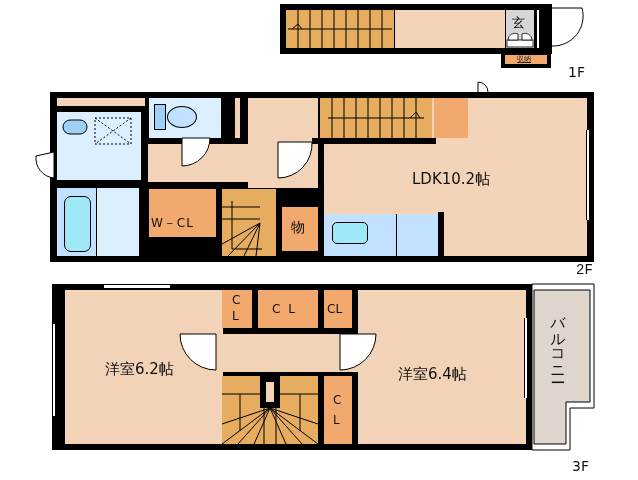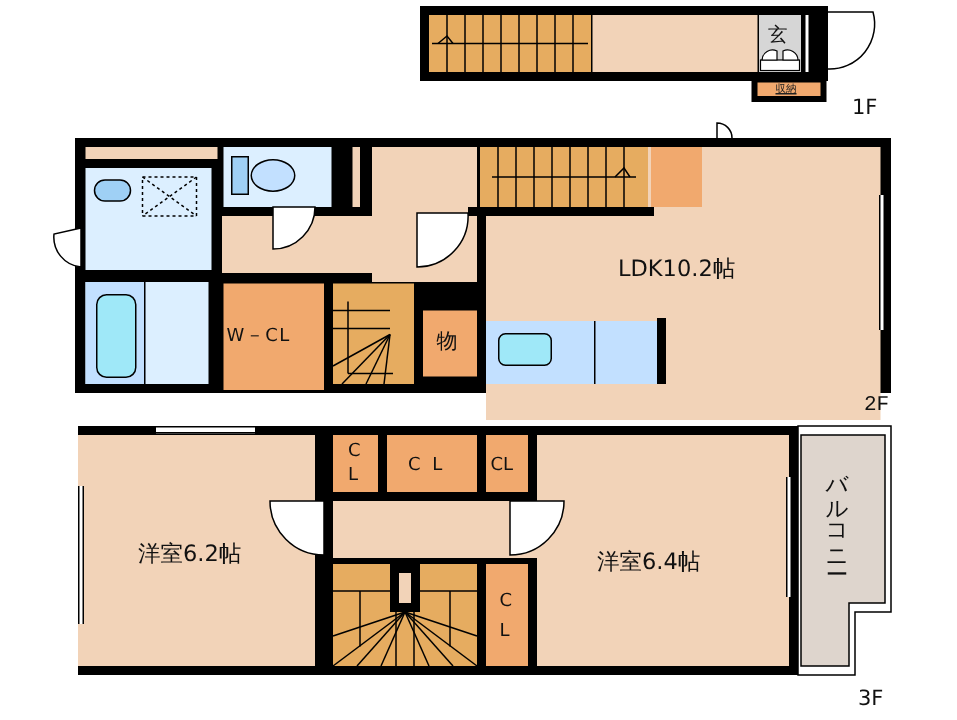--- a/index.html
+++ b/index.html
@@ -75,21 +75,21 @@
 
   <div class="abs wet" style="left:99px;top:6px;width:72px;height:40px;">
     <div class="abs" style="left:5px;top:6px;width:12px;height:26px;background:#9fd0f5;border:1px solid #000;"></div>
     <div class="abs" style="left:18px;top:8px;width:30px;height:22px;background:#c2e0ff;border:1px solid #000;border-radius:50%;"></div>
   </div>
 
   <div class="abs floor" style="left:98px;top:52px;width:170px;height:38px;"></div>
   <div class="abs floor" style="left:185px;top:6px;width:5px;height:40px;"></div>
   <div class="abs floor" style="left:198px;top:6px;width:70px;height:90px;"></div>
 
-  <div class="abs closet" style="left:99px;top:97px;width:67px;height:71px;">
+  <div class="abs closet" style="left:99px;top:97px;width:67px;height:48px;">
     <span class="lbl" style="left:2px;top:26px;font-size:12px;letter-spacing:1px;">W－CL</span>
   </div>
 
   <div class="abs stair" style="left:172px;top:97px;width:54px;height:67px;">
     <svg width="54" height="67">
       <g stroke="#000" stroke-width="1" fill="none">
         <line x1="0" y1="18" x2="38" y2="18"></line>
           <line x1="0" y1="30" x2="38" y2="30"></line>
         <line x1="10" y1="12" x2="10" y2="60"></line>
           <line x1="10" y1="60" x2="40" y2="60"></line>
@@ -98,21 +98,21 @@
         <line x1="38" y1="34" x2="22" y2="67"></line>
           <line x1="38" y1="34" x2="34" y2="67"></line>
       </g>
     </svg>
   </div>
 
   <div class="abs closet" style="left:232px;top:115px;width:36px;height:44px;">
     <span class="lbl" style="left:9px;top:12px;font-size:14px;">物</span>
   </div>
 
-  <div class="abs floor" style="left:274px;top:6px;width:263px;height:182px;">
+  <div class="abs floor" style="left:274px;top:6px;width:263px;height:158px;">
     <span class="lbl" style="left:88px;top:72px;font-size:15px;">LDK10.2帖</span>
   </div>
 
   <div class="abs stair" style="left:270px;top:6px;width:112px;height:40px;">
     <svg width="112" height="40">
       <g stroke="#000" stroke-width="1">
         <line x1="12" y1="0" x2="12" y2="40"></line>
           <line x1="24" y1="0" x2="24" y2="40"></line>
         <line x1="36" y1="0" x2="36" y2="40"></line>
           <line x1="48" y1="0" x2="48" y2="40"></line>
@@ -147,21 +147,21 @@
   <path d="M0,0 L34,0 A34,34 0 0 1 0,36 Z" fill="#fff" stroke="#000" stroke-width="1"></path>
 </svg>
 <svg style="left:476px;top:82px;" width="18" height="12">
   <path d="M2,10 L2,0 A10,10 0 0 1 12,10" fill="#fff" stroke="#000" stroke-width="1"></path>
 </svg>
 <span class="lbl" style="left:576px;top:262px;font-size:14px;font-family:Liberation Mono, monospace;">2F</span>
 
 <div class="abs" style="left:52px;top:284px;width:482px;height:166px;">
   <div class="wall" style="left:0;top:0;width:482px;height:166px;"></div>
 
-  <div class="abs floor" style="left:0;top:6px;width:158px;height:154px;">
+  <div class="abs floor" style="left:13px;top:6px;width:158px;height:154px;">
     <span class="lbl" style="left:40px;top:70px;font-size:15px;">洋室6.2帖</span>
   </div>
 
   <div class="abs closet" style="left:170px;top:6px;width:30px;height:38px;">
     <span class="lbl" style="left:10px;top:2px;font-size:12px;white-space:pre;line-height:16px;">C
 L</span>
   </div>
   <div class="abs closet" style="left:206px;top:6px;width:60px;height:38px;">
     <span class="lbl" style="left:14px;top:12px;font-size:12px;letter-spacing:2px;">C L</span>
   </div>

